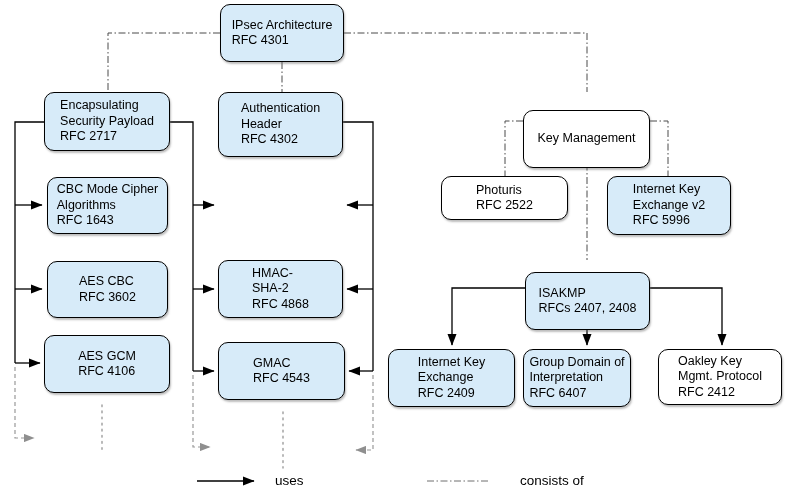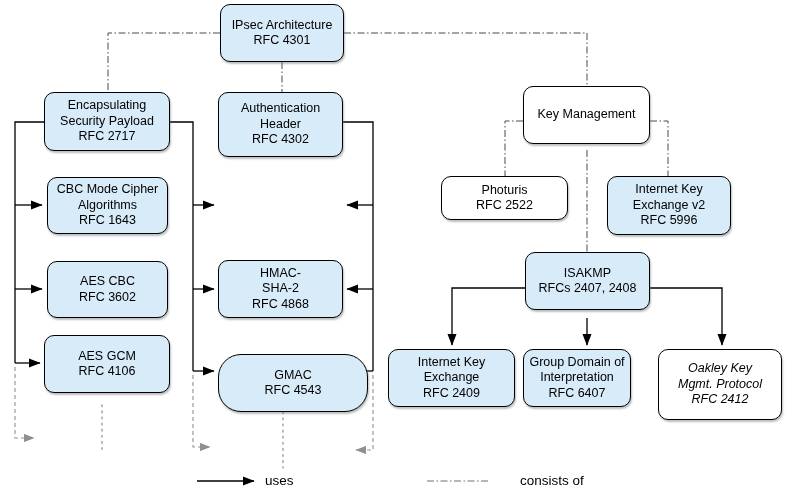--- a/index.html
+++ b/index.html
@@ -2,21 +2,21 @@
 <html><head>
 <meta charset="utf-8">
 <style>
   html,body{margin:0;padding:0;background:#ffffff;}
   body{width:793px;height:494px;overflow:hidden;position:relative;
        font-family:"Liberation Sans", sans-serif;}
   #diagram{position:absolute;left:0;top:0;width:793px;height:494px;}
   svg.wires{position:absolute;left:0;top:0;}
   .node{position:absolute;box-sizing:border-box;border:1.4px solid #000;
         border-radius:10px;display:flex;align-items:center;justify-content:center;
-        text-align:center;font-size:12.5px;line-height:1.24;color:#000;
+        text-align:left;font-size:12.5px;line-height:1.24;color:#000;
         white-space:pre-line;box-shadow:1px 2px 2px rgba(110,110,110,.45);}
   .node.blue{background:#d7ebf9;}
   .node.white{background:#ffffff;}
   .legend-label{position:absolute;font-size:13.5px;color:#000;}
 </style>
 </head>
 <body>
 
 <div id="diagram">
 
@@ -87,38 +87,38 @@
 RFC 3602</div>
   <div class="node blue" style="left:44px;top:335px;width:126px;height:58px;">AES GCM
 RFC 4106</div>
 
   <div class="node blue" style="left:218px;top:92px;width:125px;height:65px;">Authentication
 Header
 RFC 4302</div>
   <div class="node blue" style="left:218px;top:260px;width:125px;height:58px;">HMAC-
 SHA-2
 RFC 4868</div>
-  <div class="node blue" style="left:218px;top:354px;width:150px;height:58px;border-radius:23px;">GMAC
+  <div class="node blue" style="left:218px;top:342px;width:127px;height:58px;">GMAC
 RFC 4543</div>
 
-  <div class="node white" style="left:523px;top:86px;width:127px;height:58px;">Key Management</div>
+  <div class="node white" style="left:523px;top:110px;width:127px;height:58px;">Key Management</div>
   <div class="node white" style="left:441px;top:176px;width:127px;height:44px;">Photuris
 RFC 2522</div>
   <div class="node blue" style="left:607px;top:176px;width:124px;height:59px;">Internet Key
 Exchange v2
 RFC 5996</div>
-  <div class="node blue" style="left:525px;top:252px;width:125px;height:58px;">ISAKMP
+  <div class="node blue" style="left:525px;top:272px;width:125px;height:58px;">ISAKMP
 RFCs 2407, 2408</div>
 
   <div class="node blue" style="left:388px;top:349px;width:127px;height:58px;">Internet Key
 Exchange
 RFC 2409</div>
   <div class="node blue" style="left:523px;top:349px;width:108px;height:58px;">Group Domain of
 Interpretation
 RFC 6407</div>
-  <div class="node white" style="left:658px;top:349px;width:124px;height:71px;font-style:italic;">Oakley Key
+  <div class="node white" style="left:658px;top:349px;width:124px;height:56px;">Oakley Key
 Mgmt. Protocol
 RFC 2412</div>
 
-  <div class="legend-label" style="left:265px;top:473px;">uses</div>
+  <div class="legend-label" style="left:275px;top:473px;">uses</div>
   <div class="legend-label" style="left:520px;top:473px;">consists of</div>
 
 </div>
 
 </body></html>

